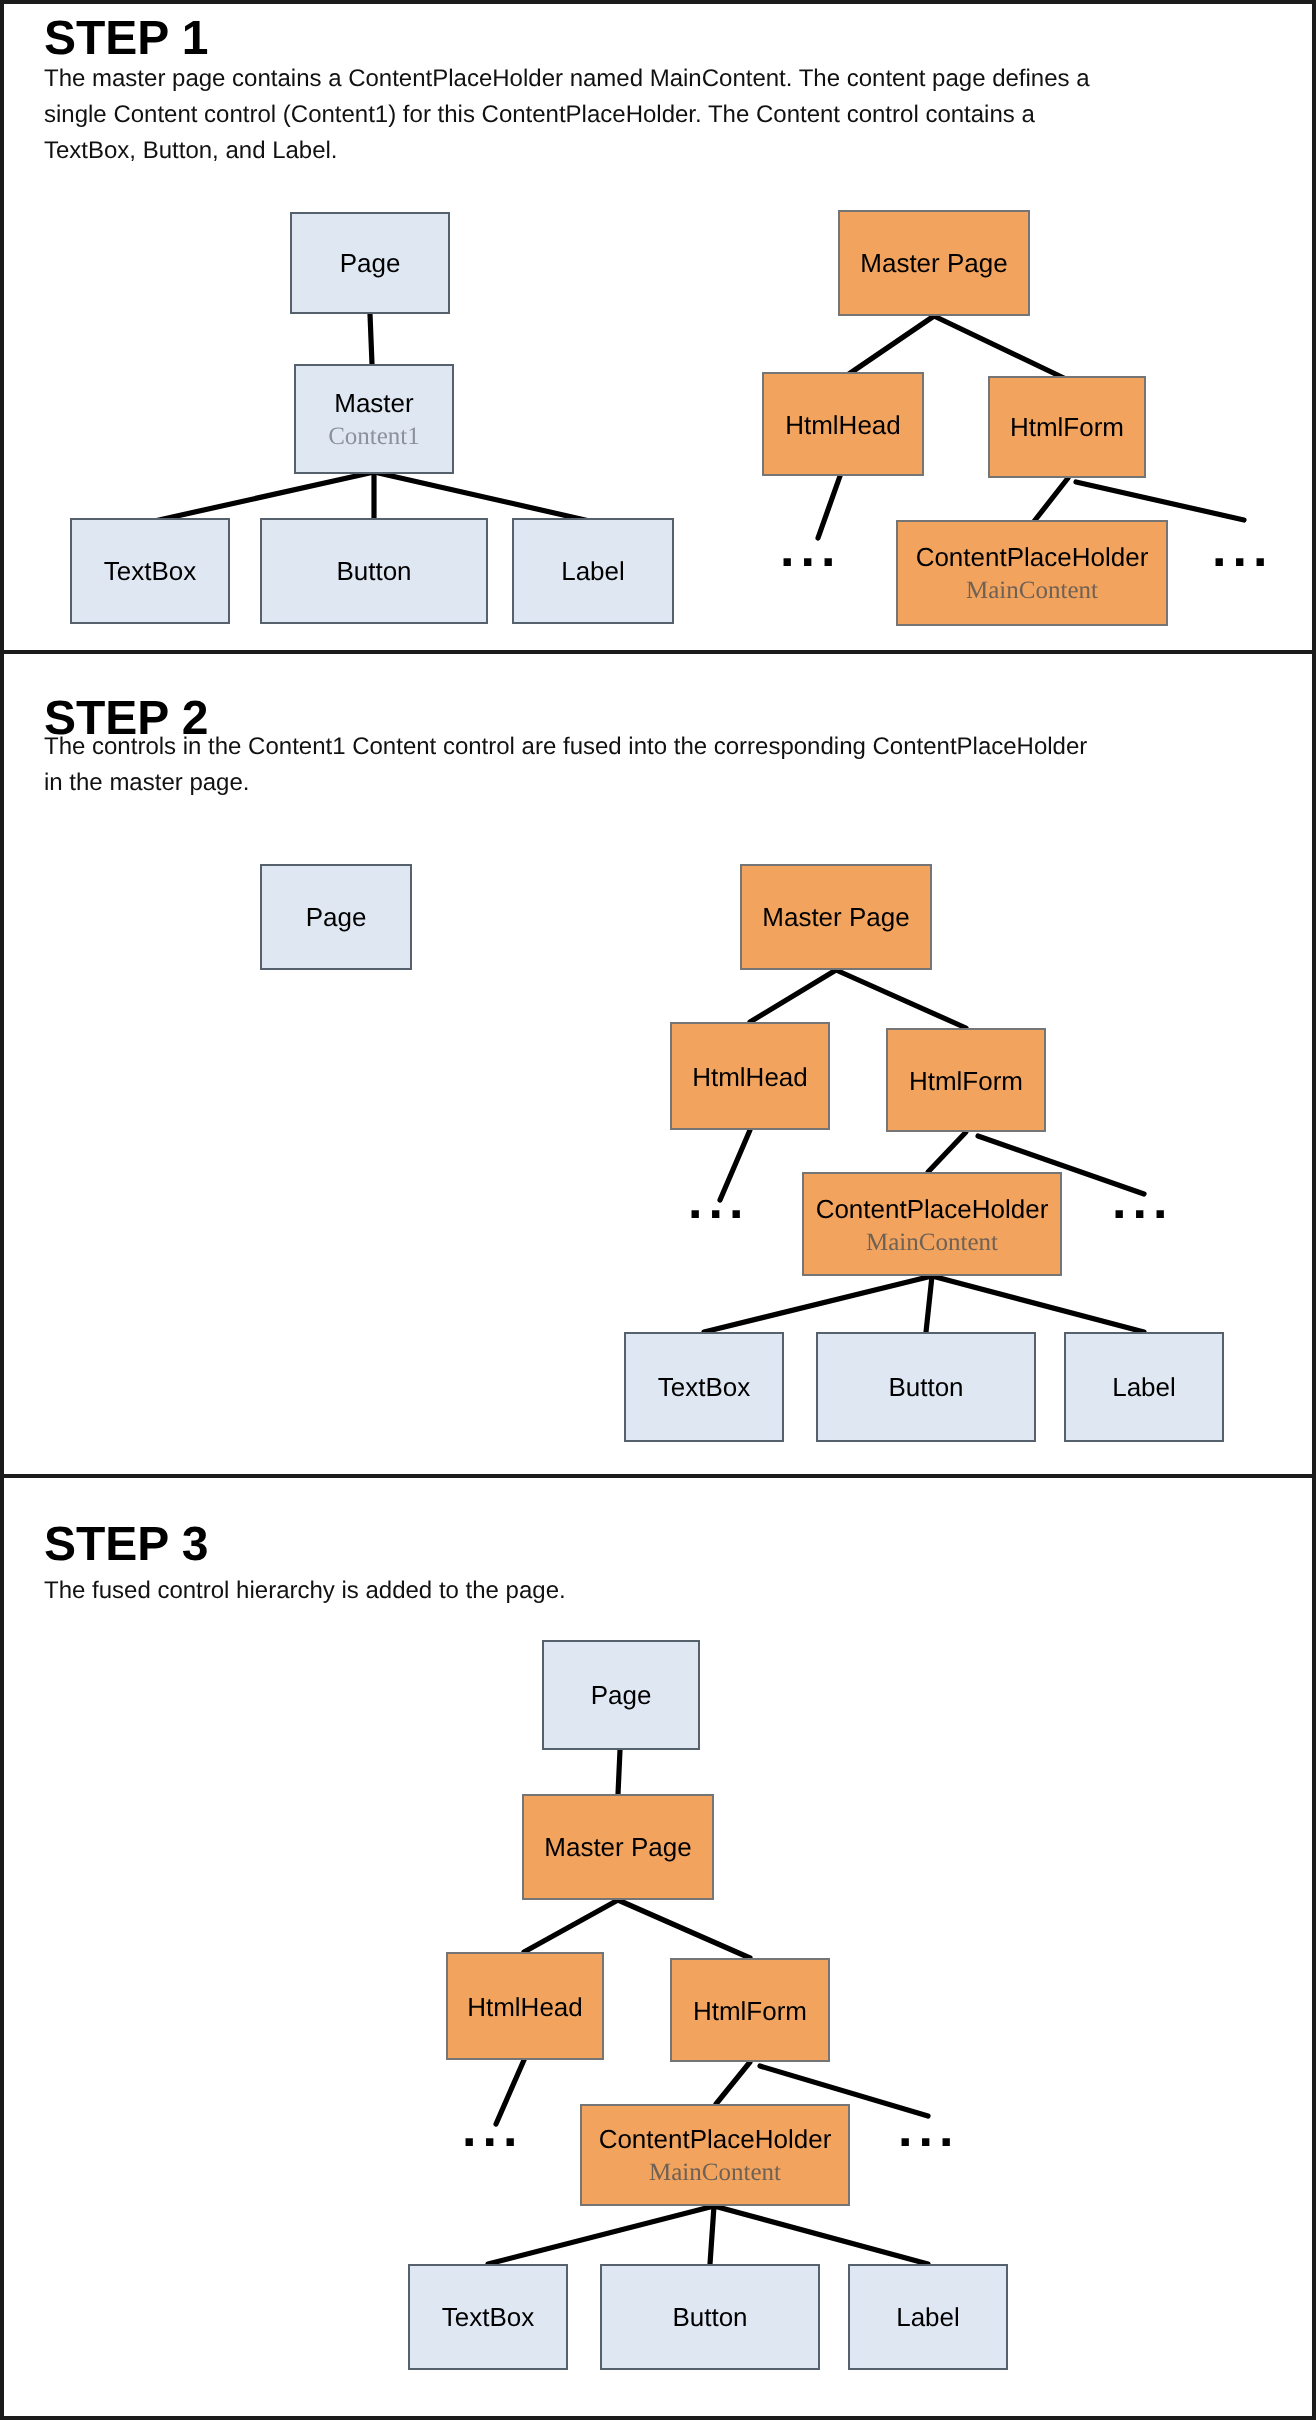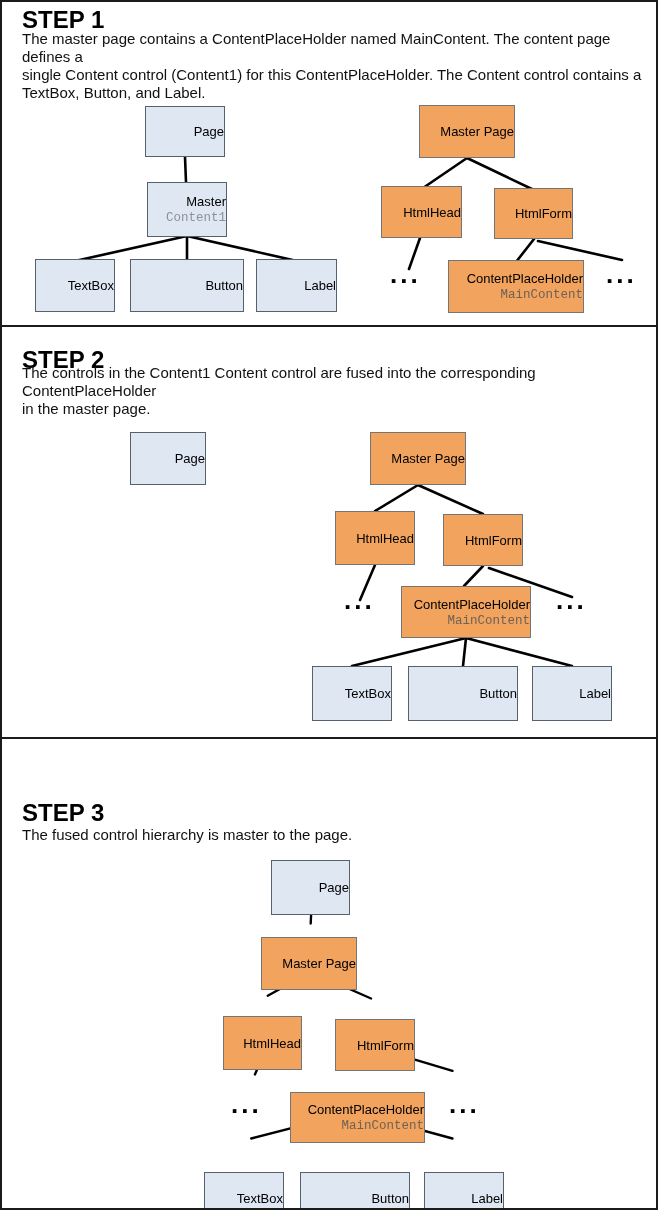--- a/index.html
+++ b/index.html
@@ -10,53 +10,53 @@
     width:658px; height:1210px;
     border:2px solid #1b1b1b;
     display:flex; flex-direction:column;
     background:#fff;
   }
   .step {
     position:relative;
     border-bottom:2px solid #1b1b1b;
     overflow:hidden;
   }
-  .step:last-child { border-bottom:none; flex:1;margin-top:40px; }
+  .step:last-child { border-bottom:none; flex:1; }
   #step1 { height:325px; }
   #step2 { height:412px; }
 
   .step-heading {
     position:absolute; left:20px;
     font-size:24px; font-weight:bold; letter-spacing:0px;
     color:#000;
   }
   .step-desc {
     position:absolute; left:20px; width:620px;
-    font-size:15px; line-height:18px; color:#111;
+    font-size:12px; line-height:18px; color:#111;
     white-space:pre-line;
   }
 
   svg.wires { position:absolute; left:0; top:0; width:100%; height:100%; }
   svg.wires line { stroke:var(--line-color,#000); stroke-width:2.6; stroke-linecap:round; }
 
   .node {
     position:absolute;
-    display:flex; flex-direction:column; align-items:flex-end; justify-content:center;
+    display:flex; flex-direction:column; align-items:center; justify-content:center;
     text-align:center; font-size:13px; line-height:15px; color:#000;
   }
   .node.blue {
     background:var(--content-bg,#dfe7f3);
     border:1px solid var(--content-border,#56616e);
   }
   .node.orange {
     background:var(--master-bg,#f2a35e);
     border:1px solid var(--master-border,#757575);
   }
   .node .sub {
-    font-family:Liberation Mono, monospace;
+    font-family:Liberation Serif, serif;
     font-size:12.5px; line-height:14px; margin-top:2px;
   }
   .node.blue .sub   { color:var(--content-sub,#8c929d); }
   .node.orange .sub { color:var(--master-sub,#6e6155); }
 
   .dots {
     position:absolute;
     font-weight:bold; font-size:26px; line-height:26px;
     letter-spacing:3px; color:#000;
   }
@@ -171,21 +171,21 @@
       <line x1="307" y1="211" x2="373" y2="240"></line>
       <line x1="260" y1="291" x2="246" y2="323"></line>
       <line x1="373" y1="292" x2="356" y2="313"></line>
       <line x1="378" y1="294" x2="462" y2="319"></line>
       <line x1="355" y1="364" x2="242" y2="393"></line>
       <line x1="355" y1="364" x2="353" y2="393"></line>
       <line x1="355" y1="364" x2="462" y2="393"></line>
     </svg>
 
     <h2 class="step-heading" style="top:20px">STEP 3</h2>
-    <p class="step-desc" style="top:47px">The fused control hierarchy is master to the page.</p>
+    <p class="step-desc" style="top:47px">The fused control hierarchy is added to the page.</p>
 
     <div class="node blue" style="left:269px;top:81px;width:79px;height:55px">
       <span>Page</span>
     </div>
     <div class="node orange" style="left:259px;top:158px;width:96px;height:53px">
       <span>Master Page</span>
     </div>
     <div class="node orange" style="left:221px;top:237px;width:79px;height:54px">
       <span>HtmlHead</span>
     </div>

